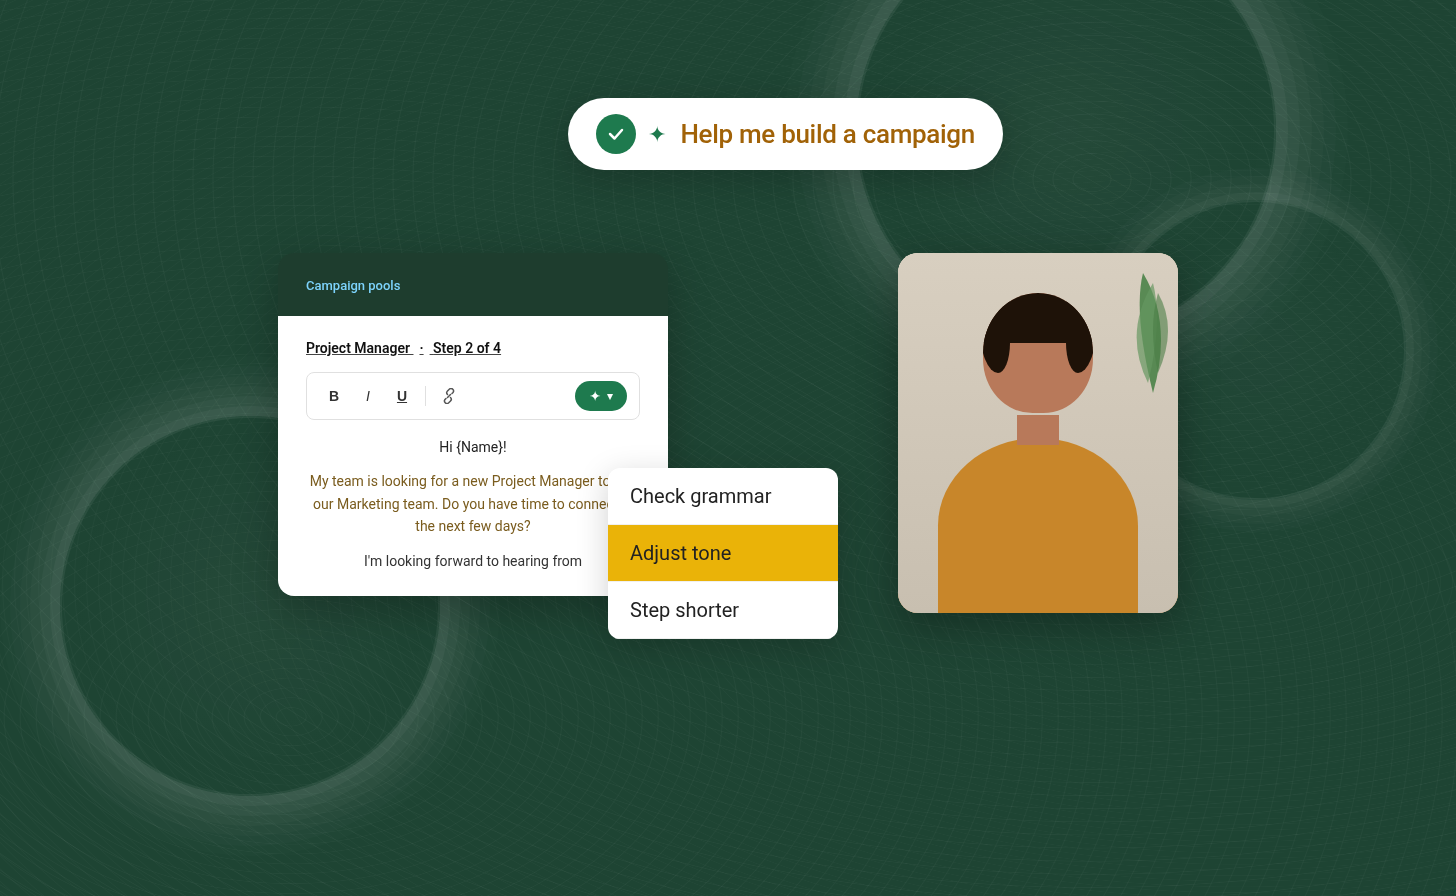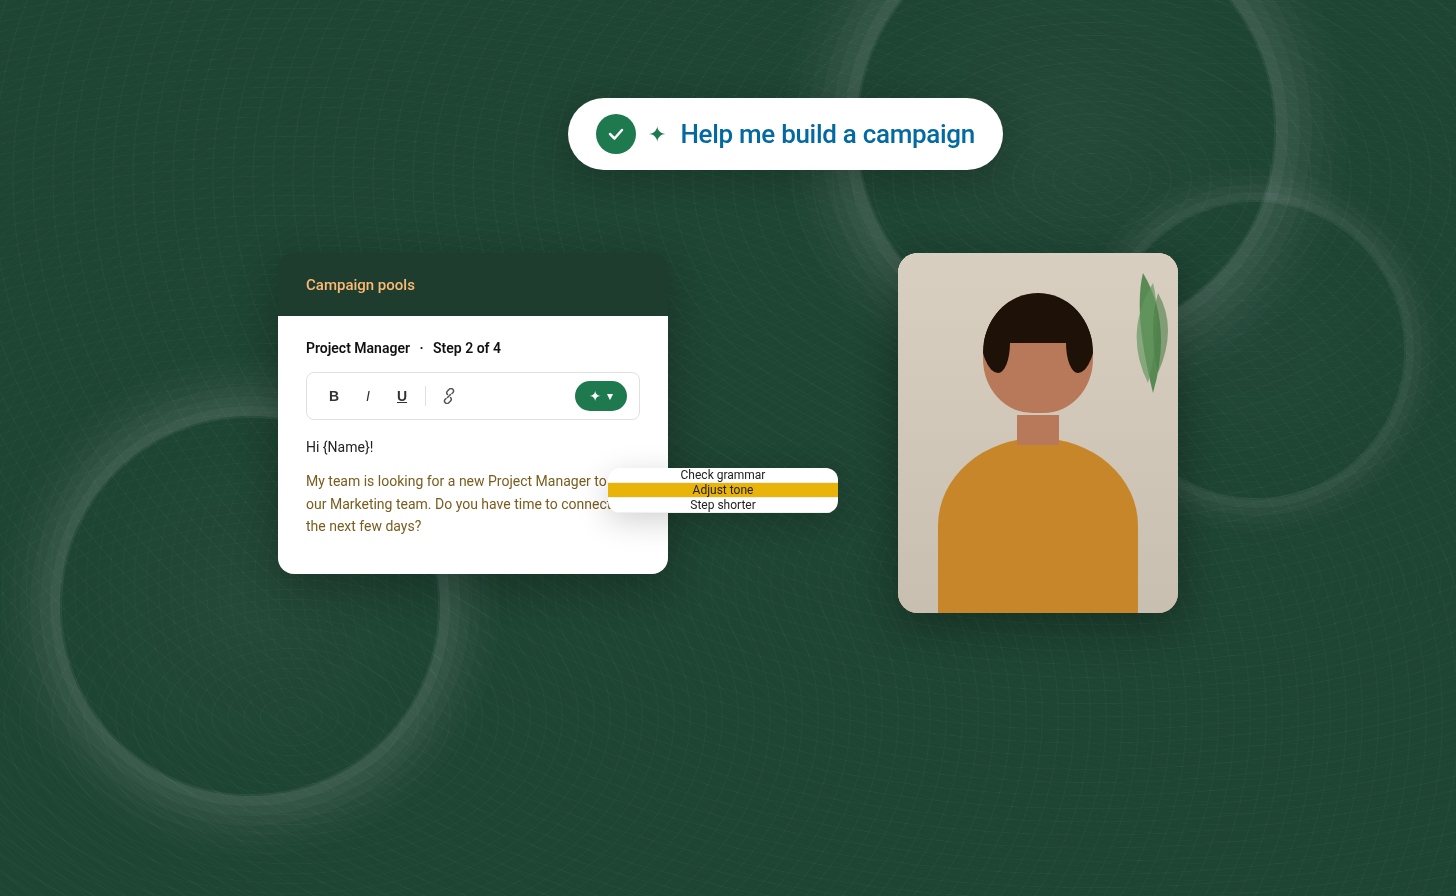--- a/index.html
+++ b/index.html
@@ -124,21 +124,21 @@
 
     .sparkle-icon {
       color: #1e7a4e;
       font-size: 22px;
       margin-right: 2px;
     }
 
     .campaign-text {
       font-size: 26px;
       font-weight: 500;
-      color: #0369a1;
+      color: #a16207;
       letter-spacing: -0.3px;
     }
 
     
     .campaign-card {
       position: absolute;
       top: 155px;
       left: 0;
       width: 390px;
       border-radius: 16px;
@@ -146,34 +146,35 @@
       box-shadow: 0 12px 40px rgba(0,0,0,0.25);
       z-index: 5;
     }
 
     .card-header {
       background: #1e3d2e;
       padding: 22px 28px;
     }
 
     .card-header-title {
-      color: #fdba74;
-      font-size: 15px;
+      color: #7dd3fc;
+      font-size: 13px;
       font-weight: 500;
     }
 
     .card-body {
       background: white;
       padding: 24px 28px;
     }
 
     .step-info {
       font-size: 14px;
       color: #444;
       margin-bottom: 16px;
+      text-decoration: underline;
     }
 
     .step-info span {
       font-weight: 600;
       color: #111;
     }
 
     .step-dot {
       color: #888;
       margin: 0 6px;
@@ -232,20 +233,21 @@
 
     .ai-btn-chevron {
       font-size: 12px;
     }
 
     
     .email-content {
       font-size: 14px;
       color: #333;
       line-height: 1.6;
+      text-align: center;
     }
 
     .email-greeting {
       margin-bottom: 12px;
       font-size: 14px;
       color: #222;
     }
 
     .email-highlighted {
       color: #7a5c1e;
@@ -310,26 +312,25 @@
       left: 330px;
       width: 230px;
       background: white;
       border-radius: 12px;
       box-shadow: 0 8px 32px rgba(0,0,0,0.18);
       z-index: 20;
       overflow: hidden;
     }
 
     .dropdown-item {
-      padding: 0 22px;
-      font-size: 12px;
+      padding: 16px 22px;
+      font-size: 20px;
       color: #222;
       cursor: pointer;
       transition: background 0.15s;
-      text-align: center;
     }
 
     .dropdown-item.active {
       background: #eab308;
     }
 
     .dropdown-divider {
       height: 1px;
       background: #f0f0f0;
     }
@@ -383,20 +384,21 @@
             <span>✦</span>
             <span class="ai-btn-chevron">▾</span>
           </button>
         </div>
 
         <div class="email-content">
           <div class="email-greeting">Hi {Name}!</div>
           <div class="email-paragraph">
             <span class="email-highlighted">My team is looking for a new Project Manager to join our Marketing team. Do you have time to connect in the next few days?</span>
           </div>
+          <div class="email-closing">I'm looking forward to hearing from</div>
         </div>
       </div>
     </div>
 
     <div class="person-card">
       <div class="person-photo">
 
         <svg class="plant-bg" viewBox="0 0 80 150">
           <ellipse cx="60" cy="60" rx="25" ry="45" fill="#4a8a4a" transform="rotate(-20 60 60)" opacity="0.8"></ellipse>
           <ellipse cx="45" cy="80" rx="20" ry="38" fill="#3a7a3a" transform="rotate(15 45 80)" opacity="0.7"></ellipse>

